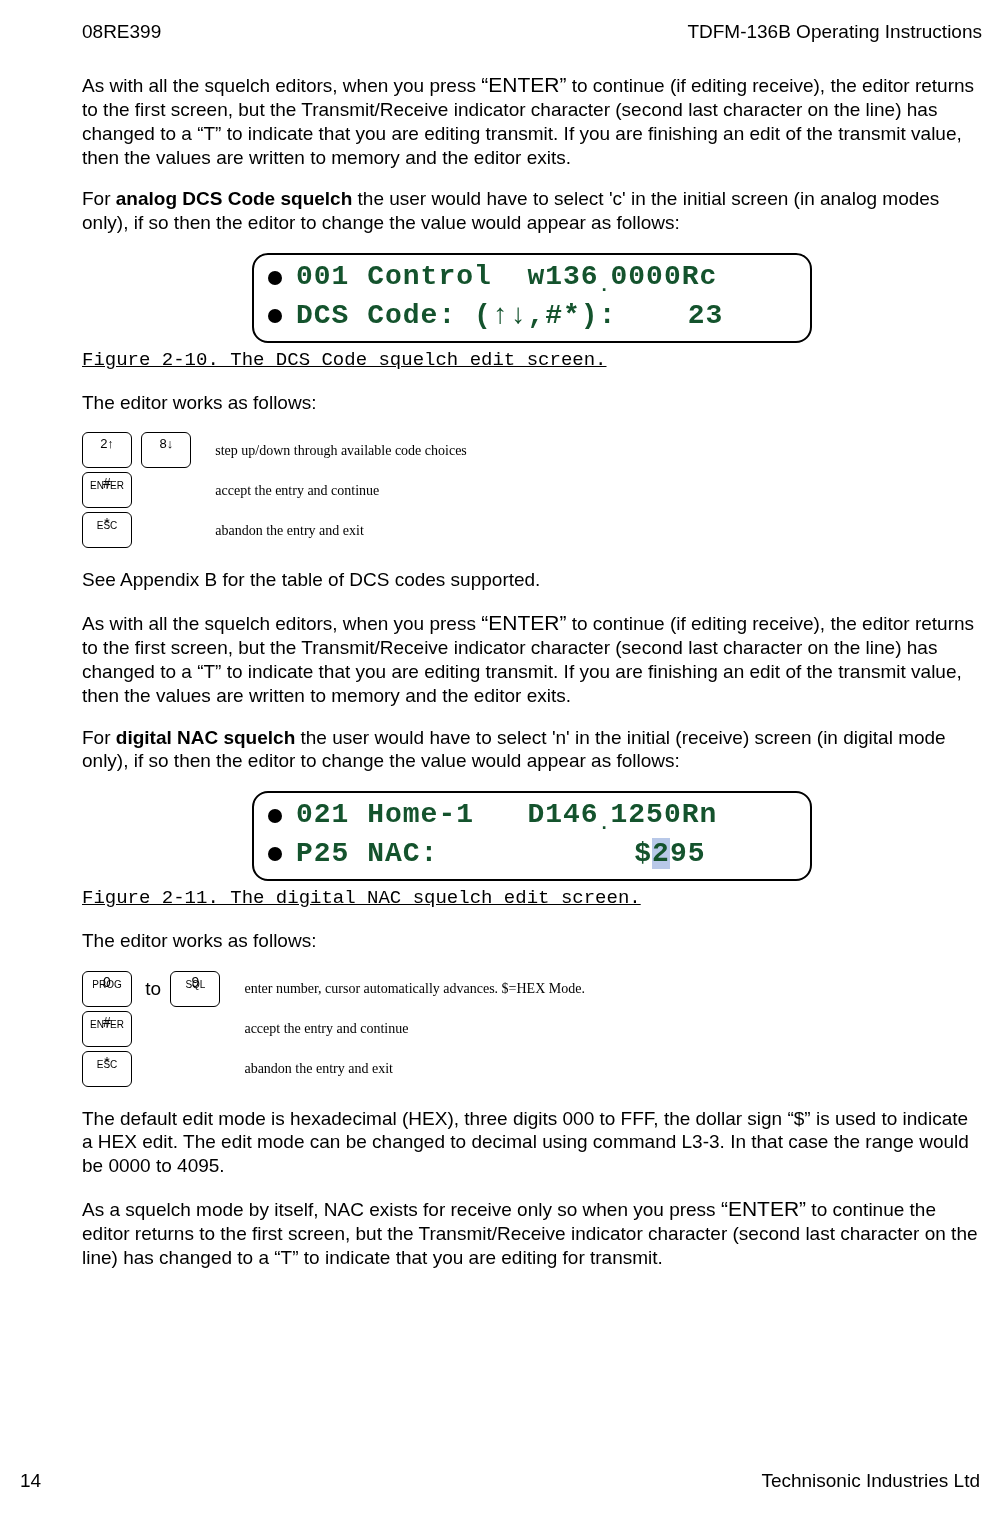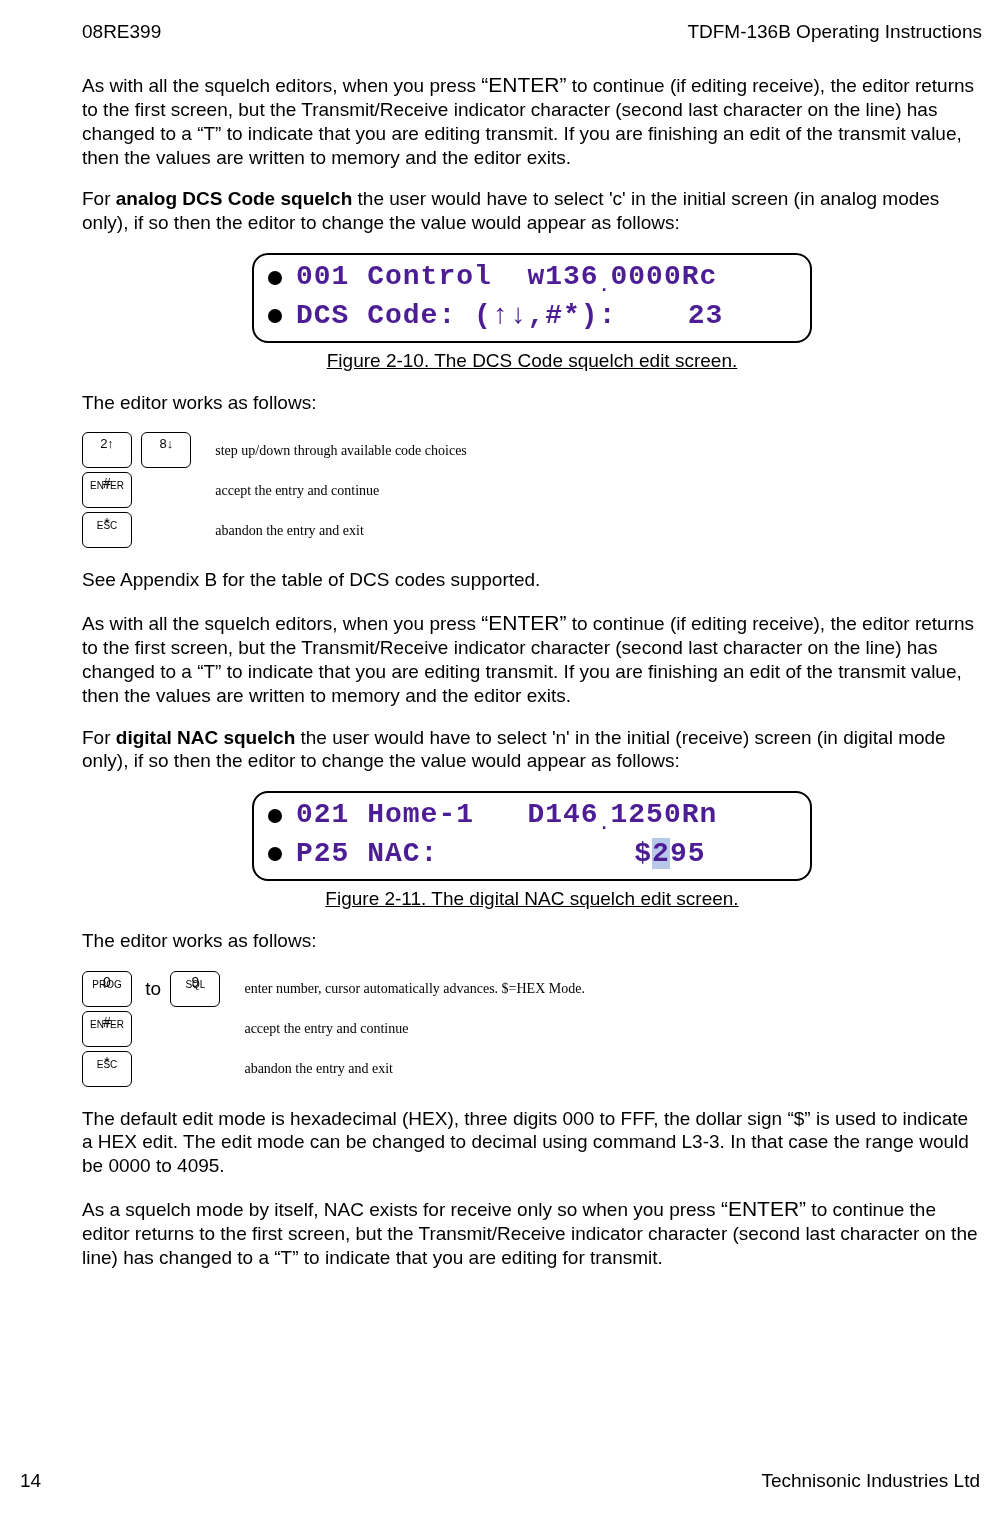--- a/index.html
+++ b/index.html
@@ -27,42 +27,41 @@
     margin-bottom: 28px;
   }
   .body-col {
     width: 900px;
   }
   p { margin: 0 0  0; }
   .para { margin-bottom: 18px; }
   .bold { font-weight: bold; }
   .small-caps { font-variant: small-caps; font-size: 21px; }
   .fig-caption {
-    text-align: center;
-    font-family: Liberation Sans, sans-serif;
+    font-family: Liberation Mono, monospace;
     text-decoration: underline;
     font-size: 19px;
     margin-top: 6px;
     margin-bottom: 18px;
   }
   
   .lcd-wrap {
     width: 560px;
     margin: 8px auto 4px auto;
   }
   .lcd {
     border: 2.5px solid #000;
     border-radius: 16px;
     padding: 4px 14px 6px 14px;
     font-family: "Courier New", monospace;
     font-size: 28px;
     letter-spacing: 1px;
     line-height: 1.35;
     font-weight: bold;
-    color: #4c1d95;
+    color: #14532d;
   }
   .lcd-row { display: flex; align-items: center; height: 38px;}
   .dot {
     width: 14px; height: 14px; border-radius: 50%;
     background:#000; margin-right: 14px; flex: 0 0 auto;
   }
   .lcd-text { white-space: pre; }
   .small-decimal { font-size: 18px; vertical-align: sub; }
   .hl {
     background: #b8c8e8;

